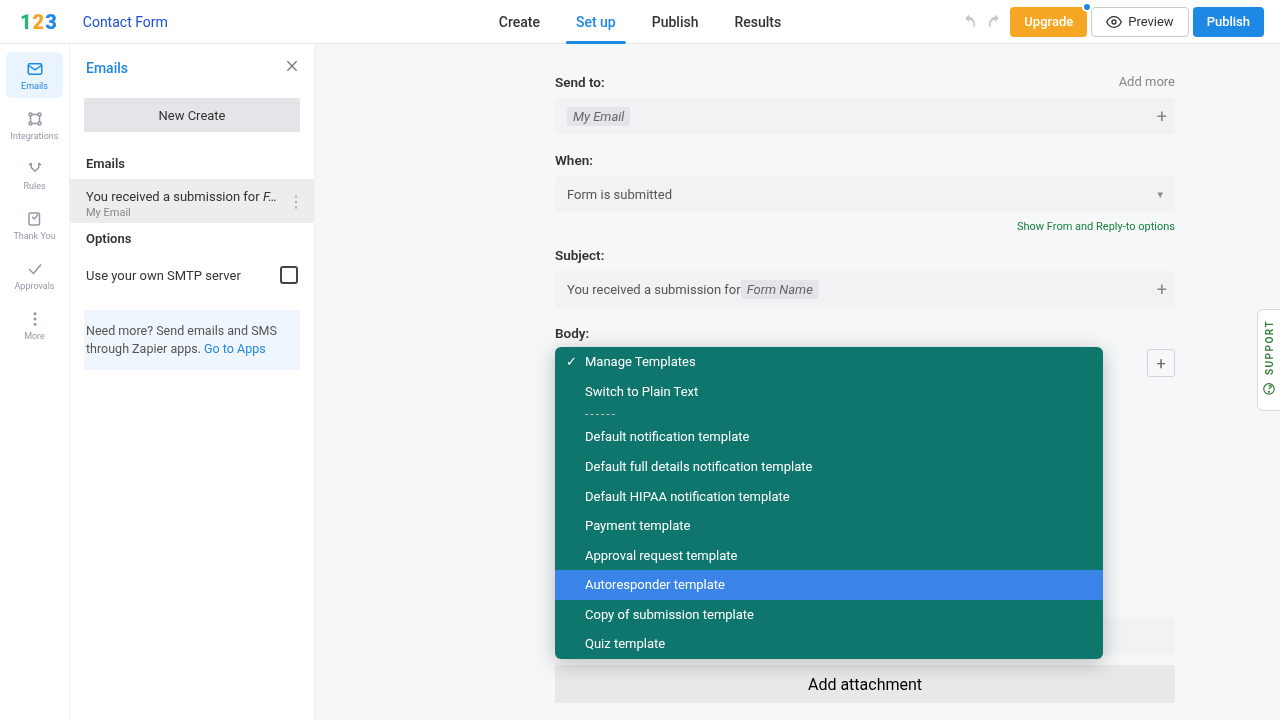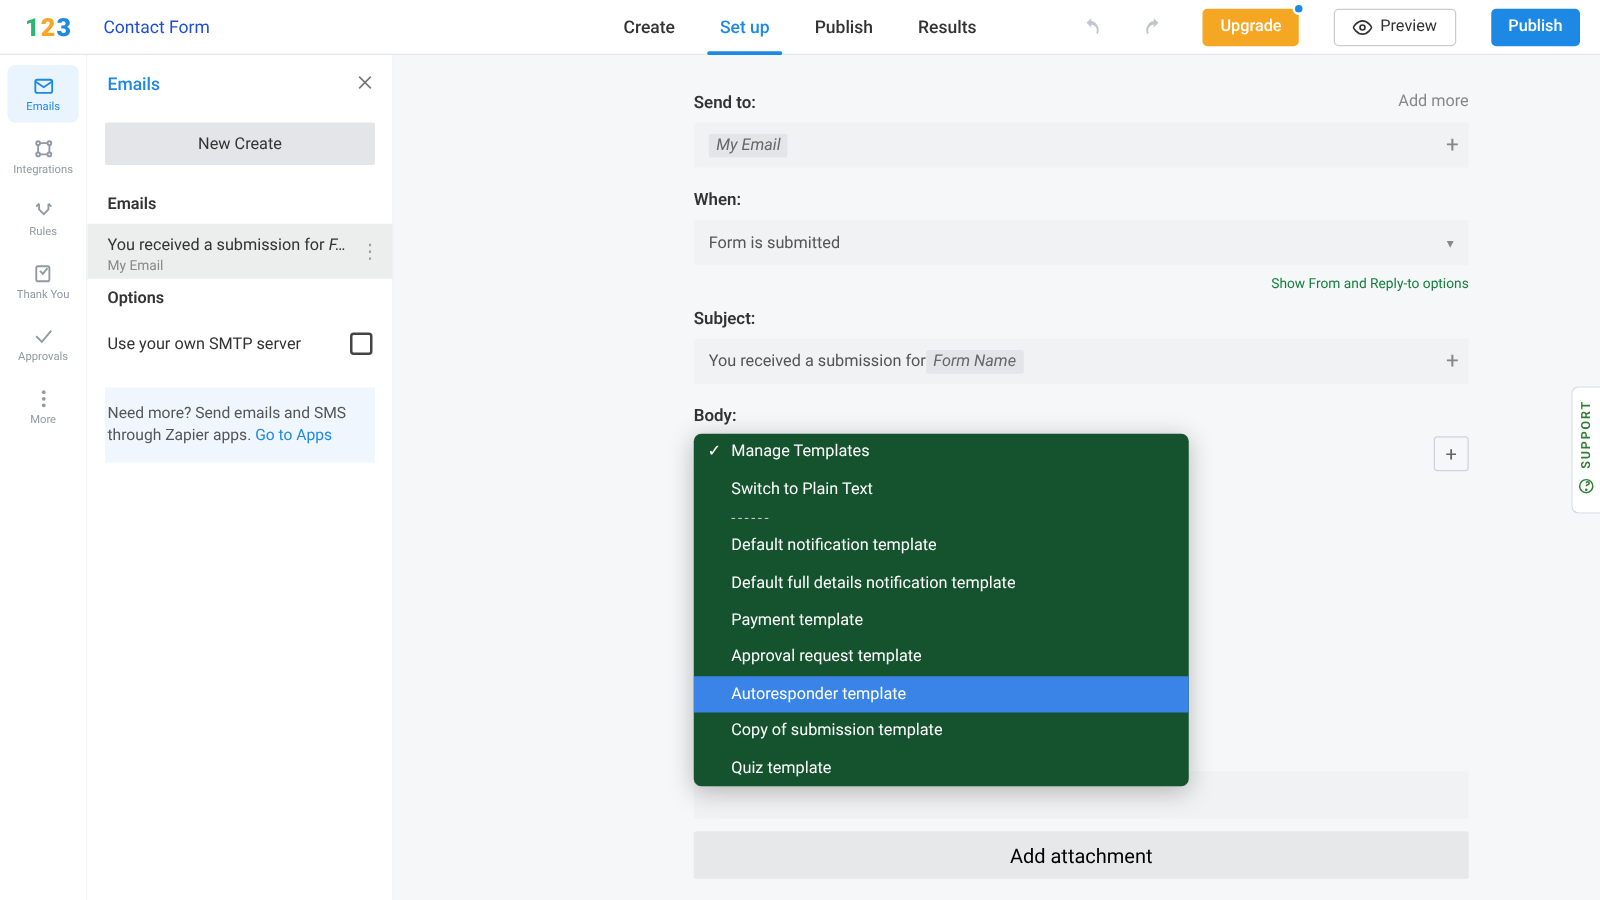--- a/index.html
+++ b/index.html
@@ -8,21 +8,21 @@
   
   .topbar { height: 44px; background: #fff; border-bottom: 1px solid #e5e7eb; display: flex; align-items: center; position: relative; }
   .logo { margin-left: 20px; display: flex; align-items: center; gap: 1px; font-weight: 900; font-size: 20px; }
   .logo span:nth-child(1){ color:#2bb673;} .logo span:nth-child(2){ color:#f6a623;} .logo span:nth-child(3){ color:#1e88e5;}
   .form-name { margin-left: 26px; color: #1d4ed8; font-size: 14px; }
   .tabs { position: absolute; left: 50%; transform: translateX(-50%); display: flex; height: 100%; }
   .tab { padding: 0 18px; display: flex; align-items: center; font-size: 14px; color: #333; cursor: pointer; font-weight: 500; position: relative; }
   .tab.active { color: #1e88e5; }
   .tab.active::after { content:""; position:absolute; left:8px; right:8px; bottom:-1px; height:3px; background:#1e88e5; border-radius:2px; }
 
-  .top-actions { margin-left: auto; display: flex; align-items: center; gap: 28px; padding-right: 16px; }
+  .top-actions { margin-left: auto; display: flex; align-items: center; gap: 4px; padding-right: 16px; }
   .icon-btn { width: 22px; height: 22px; display:flex; align-items:center; justify-content:center; color:#c1c5cc; cursor:pointer; }
   .btn { height: 30px; padding: 0 14px; border-radius: 4px; font-size: 13px; display:flex; align-items:center; gap:6px; border: none; cursor:pointer; }
   .btn-upgrade { background:#f5a623; color:#fff; font-weight:500; position:relative; }
   .dot { width:10px;height:10px;border-radius:50%;background:#1e88e5;border:2px solid #fff;position:absolute;top:-5px;right:-5px; }
   .btn-preview { background:#fff; border:1px solid #ccc; color:#333; }
   .btn-publish { background:#1e88e5; color:#fff; font-weight:500; }
 
   
   .rail { position:absolute; top:44px; left:0; bottom:0; width:70px; background:#fff; border-right:1px solid #eef0f3; display:flex; flex-direction:column; padding-top:6px; }
   .rail-item { height:46px; display:flex; flex-direction:column; align-items:center; justify-content:center; gap:3px; font-size:9px; color:#9199a4; cursor:pointer; border-radius:6px; margin:2px 6px; }
@@ -56,21 +56,21 @@
   .plus-handle { position:absolute; right:8px; top:50%; transform:translateY(-50%); color:#888; font-size:18px; cursor:pointer; }
   .chip { background:#e3e5e8; padding:2px 6px; border-radius:2px; font-style:italic; color:#666; margin-right:4px; }
   .showfrom { text-align:right; font-size:11px; color:#15803d; margin-top:-10px; margin-bottom:14px; cursor:pointer; }
 
   .body-add { width:28px;height:28px; border:1px solid #d0d2d6; border-radius:3px; display:flex; align-items:center; justify-content:center; color:#666; position:absolute; right:0; top:0; cursor:pointer; }
 
   .attach-spacer { height:38px; background:#f1f2f3; border-radius:2px; margin-bottom:10px; }
   .attach-btn { height:38px; background:#e7e8ea; border-radius:2px; display:flex; align-items:center; justify-content:center; font-size:16px; color:#000000; cursor:pointer; margin-bottom:16px; }
 
   
-  .menu { position:absolute; left:240px; top:303px; width:396px; background:#14532d; border-radius:6px; overflow:hidden; box-shadow:0 4px 20px rgba(0,0,0,0.25); z-index:20; }
+  .menu { position:absolute; left:240px; top:303px; width:548px; background:#0f766e; border-radius:6px; overflow:hidden; box-shadow:0 4px 20px rgba(0,0,0,0.25); z-index:20; }
   .menu-item { padding:6px 28px 6px 30px; font-size:13px; color:#fff; cursor:pointer; position:relative; line-height:1.35; }
   .menu-item.checked::before { content:"✓"; position:absolute; left:11px; }
   .menu-sep { padding:1px 30px; font-size:12px; color:#c9c4bf; letter-spacing:2px; line-height:1.2; }
   .menu-item.hover { background:#3a84e8; }
 
   
   .support { position:fixed; right:0; top:50%; transform:translateY(-50%) ; background:#fff; border:1px solid #d5dadf; border-right:none; border-radius:6px 0 0 6px; padding:10px 4px; display:flex; flex-direction:column; align-items:center; gap:6px; cursor:pointer; z-index:30; }
   .support span.txt { writing-mode:vertical-rl; transform:rotate(180deg); font-size:10px; letter-spacing:1.5px; color:#2e7d32; font-weight:600; }
   .support .ic { color:#2e7d32; }
 </style>
@@ -235,20 +235,21 @@
     <div class="attach-btn">Add attachment</div>
 
   </div>
 
   <div class="menu">
     <div class="menu-item checked">Manage Templates</div>
     <div class="menu-item">Switch to Plain Text</div>
     <div class="menu-sep">------</div>
     <div class="menu-item">Default notification template</div>
     <div class="menu-item">Default full details notification template</div>
+    <div class="menu-item">Default HIPAA notification template</div>
     <div class="menu-item">Payment template</div>
     <div class="menu-item">Approval request template</div>
     <div class="menu-item hover">Autoresponder template</div>
     <div class="menu-item">Copy of submission template</div>
     <div class="menu-item">Quiz template</div>
   </div>
 </main>
 
 <div class="support">
   <span class="txt">SUPPORT</span>

